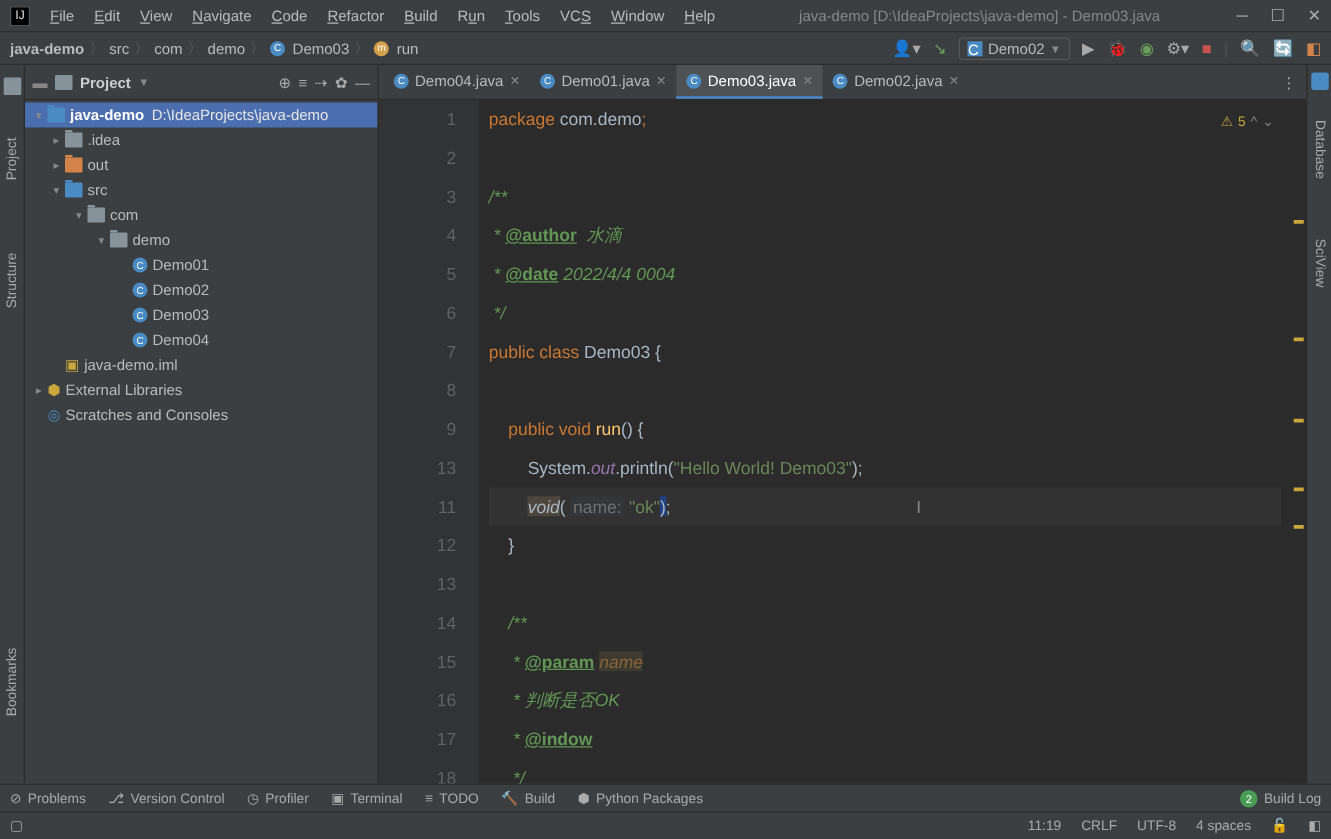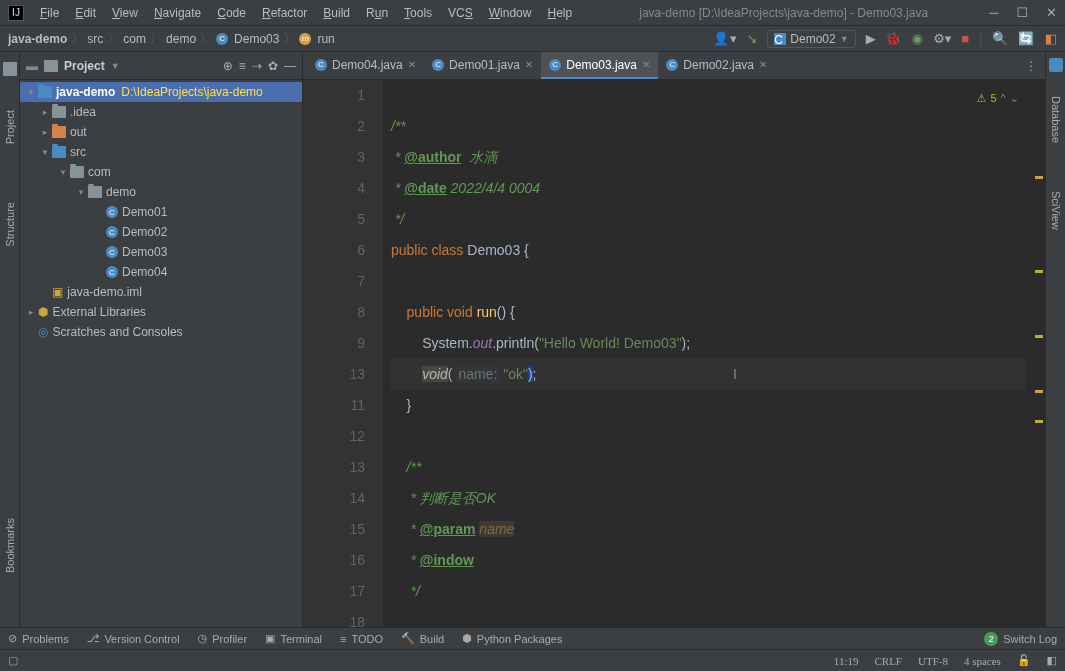--- a/index.html
+++ b/index.html
@@ -36,21 +36,21 @@
 .tree { flex:1; overflow:auto; padding:2px 0; }
 .tree-row { display:flex; align-items:center; height:20px; padding-left:4px; cursor:default; }
 .tree-row.sel { background:#4b6eaf; color:#fff; }
 .tree-row .arrow { width:14px; font-size:9px; color:#888; text-align:center; }
 .tree-row .ico-fold { width:14px; height:12px; background:#87939a; border-radius:1px; position:relative; margin-right:4px; }
 .tree-row .ico-fold.blue { background:#4a8bc4; }
 .tree-row .ico-fold::before { content:''; position:absolute; top:-2px; left:0; width:6px; height:2px; background:inherit; border-radius:1px; }
 .tree-row .ico-fold.orange { background:#d4844a; }
 .tree-row .ico-class { width:12px; height:12px; border-radius:50%; background:#4a8bc4; color:#fff; font-size:8px; display:flex; align-items:center; justify-content:center; margin-right:4px; }
 .tree-row .lbl { white-space:nowrap; }
-.tree-row .path { color:#fde047; margin-left:6px; }
+.tree-row .path { color:#e5e5e5; margin-left:6px; }
 .indent1 { padding-left:18px; } .indent2 { padding-left:36px; } .indent3 { padding-left:54px; } .indent4 { padding-left:72px; }
 .editor-area { flex:1; display:flex; flex-direction:column; background:#2b2b2b; }
 .tabs { height:28px; display:flex; align-items:stretch; background:#3c3f41; border-bottom:1px solid #2b2b2b; padding-left:4px; }
 .tab { display:flex; align-items:center; padding:0 8px; gap:5px; color:#bbb; cursor:default; border-bottom:2px solid transparent; }
 .tab.active { background:#4e5254; border-bottom:2px solid #4a88c7; color:#fff; }
 .tab .cls { color:#888; font-size:10px; }
 .tab .ico-class { width:12px; height:12px; border-radius:50%; background:#4a8bc4; color:#fff; font-size:8px; display:flex; align-items:center; justify-content:center; }
 .tabs .more { margin-left:auto; padding:0 8px; display:flex; align-items:center; color:#aaa; }
 .editor { flex:1; display:flex; font-family:"JetBrains Mono","Consolas",monospace; font-size:14px; line-height:31px; overflow:hidden; position:relative; }
 .gutter { width:80px; background:#313335; color:#606366; text-align:right; padding:0 18px 0 0; position:relative; }
@@ -69,21 +69,21 @@
 .cls-name { color:#a9b7c6; }
 .hl-call { color:#a9b7c6; font-style:italic; background:#4d463c; }
 .line.caret { background:#323232; }
 .editor .warn { position:absolute; top:3px; right:14px; color:#c9a73b; font-size:11px; display:flex; align-items:center; gap:4px; }
 .right-gutter { width:20px; background:#3c3f41; border-left:1px solid #2b2b2b; display:flex; flex-direction:column; align-items:center; padding-top:6px; gap:20px; }
 .right-gutter .vtab { writing-mode:vertical-rl; font-size:11px; color:#aaa; padding:4px 2px; }
 .scrollstrip { width:12px; background:#2b2b2b; position:relative; }
 .scrollstrip .mk { position:absolute; left:2px; width:8px; height:3px; }
 .statusbar { height:22px; background:#3c3f41; border-top:1px solid #2b2b2b; display:flex; align-items:center; padding:0 8px; gap:16px; font-size:11px; color:#aaa; }
 .statusbar .sp { flex:1; }
-.statusbar .itm { display:flex; align-items:center; gap:4px; cursor:pointer;font-family:Liberation Serif, serif; }
+.statusbar .itm { display:flex; align-items:center; gap:4px; cursor:pointer; }
 .toolstrip { height:22px; background:#3c3f41; border-top:1px solid #2b2b2b; display:flex; align-items:center; padding:0 8px; gap:18px; font-size:11px; color:#aaa; }
 .toolstrip .itm { display:flex; align-items:center; gap:5px; cursor:pointer; }
 .badge-g { background:#499c54; color:#fff; border-radius:7px; width:14px; height:14px; display:flex; align-items:center; justify-content:center; font-size:9px; }
 </style>
 </head>
 <body>
 
 <div class="titlebar">
   <div class="logo">IJ</div>
   <div class="menu">
@@ -283,35 +283,36 @@
           <div class="ln">17</div>
           <div class="ln">18</div>
       </div>
       <div class="code">
         <div class="warn">
             <span style="color:#c9a73b">⚠</span>
             <span>5</span> 
             <span style="color:#888">^</span> 
             <span style="color:#888">⌄</span>
           </div>
+        <div class="line"><span class="kw">package</span> <span class="pkg">com.demo</span><span class="kw">;</span></div>
         <div class="line"></div>
         <div class="line"><span class="doc">/**</span></div>
         <div class="line"><span class="doc"> * </span><span class="doctag">@author</span><span class="doc">  </span><span class="doc">水滴</span></div>
         <div class="line"><span class="doc"> * </span><span class="doctag">@date</span><span class="doc"> </span><span class="doc">2022/4/4 0004</span></div>
         <div class="line"><span class="doc"> */</span></div>
         <div class="line"><span class="kw">public class</span> <span class="cls-name">Demo03</span> <span class="cls-name">{</span></div>
         <div class="line"></div>
         <div class="line">    <span class="kw">public</span> <span class="kw">void</span> <span class="fn">run</span><span class="cls-name">() {</span></div>
         <div class="line">        <span class="cls-name">System</span><span class="cls-name">.</span><span class="fld">out</span><span class="cls-name">.</span><span class="cls-name">println</span><span class="cls-name">(</span><span class="str">"Hello World! Demo03"</span><span class="cls-name">);</span></div>
         <div class="line caret">        <span class="hl-call">void</span><span class="cls-name">(</span> <span class="hint">name:</span> <span class="str">"ok"</span><span class="cls-name" style="background:#214283">)</span><span class="cls-name">;</span><span style="position:absolute;left:350px;color:#888">I</span></div>
         <div class="line">    <span class="cls-name">}</span></div>
         <div class="line"></div>
         <div class="line">    <span class="doc">/**</span></div>
+        <div class="line">    <span class="doc"> * </span><span class="doctag">@param</span> <span class="docparam">name</span></div>
         <div class="line">    <span class="doc"> * </span><span class="doc">判断是否OK</span></div>
-        <div class="line">    <span class="doc"> * </span><span class="doctag">@param</span> <span class="docparam">name</span></div>
         <div class="line">    <span class="doc"> * </span><span class="doctag">@indow</span></div>
         <div class="line">    <span class="doc"> */</span></div>
       </div>
       <div class="scrollstrip">
         <div class="mk" style="top:96px;background:#c9a73b"></div>
         <div class="mk" style="top:190px;background:#c9a73b"></div>
         <div class="mk" style="top:255px;background:#c9a73b"></div>
         <div class="mk" style="top:310px;background:#c9a73b"></div>
         <div class="mk" style="top:340px;background:#c9a73b"></div>
       </div>
@@ -350,21 +351,21 @@
       <span>🔨</span>
       <span>Build</span>
     </span>
   <span class="itm">
       <span>⬢</span>
       <span>Python Packages</span>
     </span>
   <div style="flex:1"></div>
   <span class="itm">
       <span class="badge-g">2</span>
-      <span>Switch Log</span>
+      <span>Build Log</span>
     </span>
 </div>
 
 <div class="statusbar">
   <span>▢</span>
   <div class="sp"></div>
   <span class="itm">11:19</span>
   <span class="itm">CRLF</span>
   <span class="itm">UTF-8</span>
   <span class="itm">4 spaces</span>

